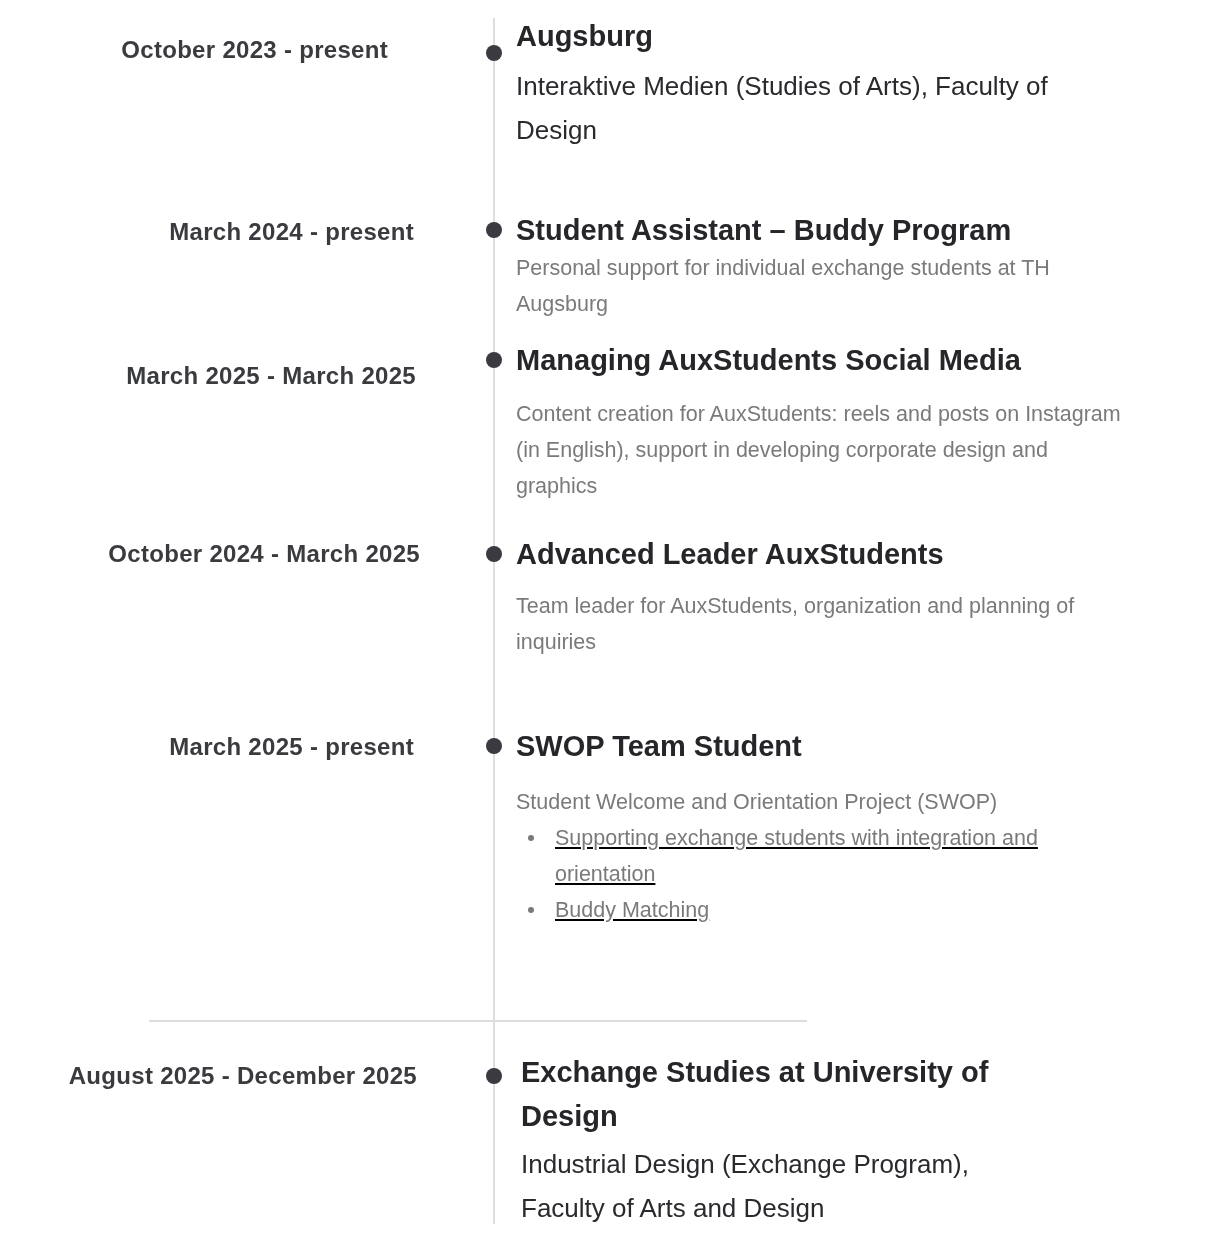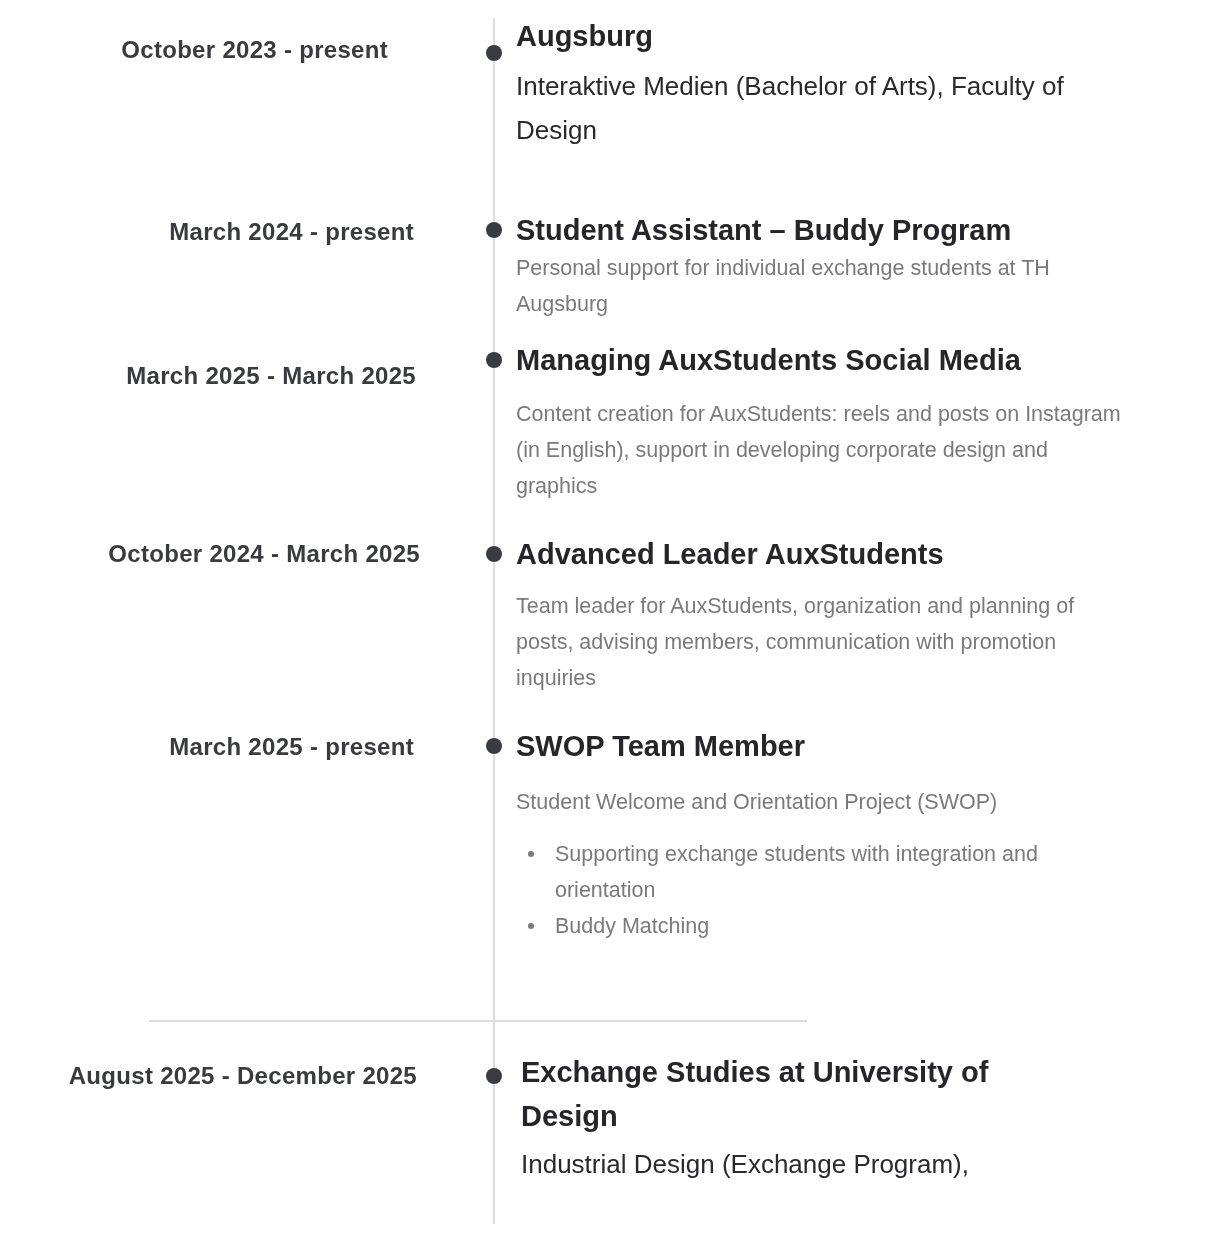--- a/index.html
+++ b/index.html
@@ -28,21 +28,21 @@
     .content { position: absolute; left: 516px; width: 680px; }
     .title {
       font-weight: bold; font-size: 29px; color: #26262a; line-height: 44px;
     }
     .subtitle {
       font-size: 26px; color: #2a2a2e; line-height: 44px; margin-top: 6px;
     }
     .desc {
       font-size: 21.5px; color: #7a7a7a; line-height: 36px;
     }
-    ul.bullets { list-style: none; margin-top: 16px; }
+    ul.bullets { list-style: none; margin-top: 0; text-decoration: underline; }
     ul.bullets li {
       position: relative; padding-left: 39px; font-size: 21.5px; color: #7a7a7a; line-height: 36px;
     }
     ul.bullets li .bullet {
       position: absolute; left: 12px; top: 15px; width: 6px; height: 6px; border-radius: 50%; background: #7a7a7a;
     }
   </style>
 </head>
 <body>
 
@@ -52,21 +52,21 @@
   <div class="vline bottom"></div>
 
   <div class="entry" style="top:14px;">
     <div class="date" style="top:22px;">October 2023 - present</div>
     <div class="dot" style="top:31px;"></div>
     <div class="content">
       <div class="title">
         <div>Augsburg</div>
       </div>
       <div class="subtitle">
-        <div>Interaktive Medien (Bachelor of Arts), Faculty of</div>
+        <div>Interaktive Medien (Studies of Arts), Faculty of</div>
         <div>Design</div>
       </div>
     </div>
   </div>
 
   <div class="entry" style="top:208px;">
     <div class="date" style="top:10px; right:796px;">March 2024 - present</div>
     <div class="dot" style="top:14px;"></div>
     <div class="content">
       <div class="title">Student Assistant – Buddy Program</div>
@@ -90,31 +90,30 @@
     </div>
   </div>
 
   <div class="entry" style="top:532px;">
     <div class="date" style="top:8px; right:790px;">October 2024 - March 2025</div>
     <div class="dot" style="top:14px;"></div>
     <div class="content">
       <div class="title">Advanced Leader AuxStudents</div>
       <div class="desc" style="margin-top:12px;">
         <div>Team leader for AuxStudents, organization and planning of</div>
-        <div>posts, advising members, communication with promotion</div>
         <div>inquiries</div>
       </div>
     </div>
   </div>
 
   <div class="entry" style="top:724px;">
     <div class="date" style="top:9px; right:796px;text-align:center;">March 2025 - present</div>
     <div class="dot" style="top:14px;"></div>
     <div class="content">
-      <div class="title">SWOP Team Member</div>
+      <div class="title">SWOP Team Student</div>
       <div class="desc" style="margin-top:16px;">Student Welcome and Orientation Project (SWOP)</div>
       <ul class="bullets">
         <li>
           <span class="bullet"></span>
           <div>Supporting exchange students with integration and</div>
           <div>orientation</div>
         </li>
         <li>
           <span class="bullet"></span>
           <div>Buddy Matching</div>
@@ -126,16 +125,17 @@
   <div class="entry" style="top:1050px;">
     <div class="date" style="top:12px; right:793px;">August 2025 - December 2025</div>
     <div class="dot" style="top:18px;"></div>
     <div class="content" style="left:521px;">
       <div class="title">
         <div>Exchange Studies at University of</div>
         <div>Design</div>
       </div>
       <div class="subtitle" style="margin-top:4px;">
         <div>Industrial Design (Exchange Program),</div>
+        <div>Faculty of Arts and Design</div>
       </div>
     </div>
   </div>
 </div>
 
 </body></html>

